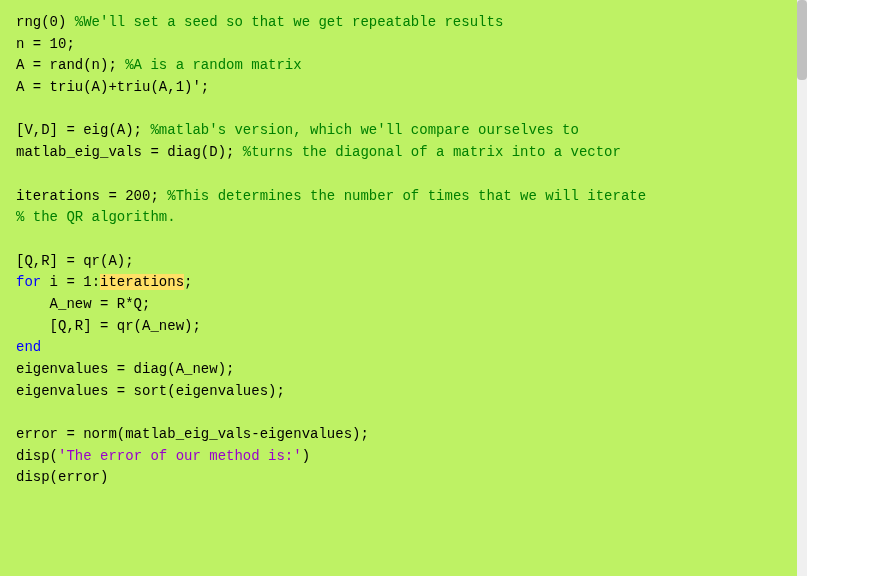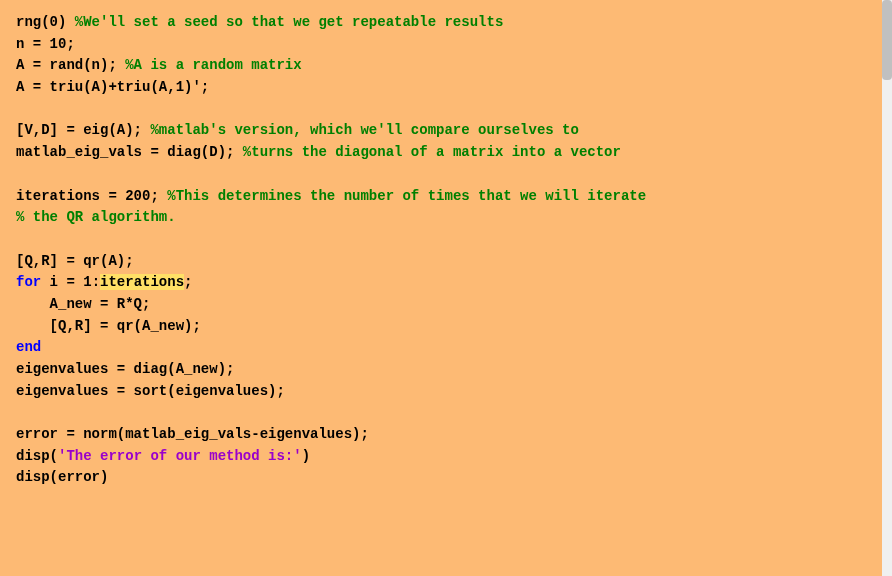--- a/index.html
+++ b/index.html
@@ -10,27 +10,26 @@
 
     body {
       background: #ffffff;
       font-family: 'Courier New', Courier, monospace;
       font-size: 14px;
       line-height: 1.5;
       color: #000000;
     }
 
     .code-container {
-      width: 892px;
+      width: 807px;
       min-height: 576px;
-      background: #fdba74;
+      background: #bef264;
       padding: 12px 16px;
       position: relative;
       overflow: hidden;
-      font-weight: bold;
     }
 
     .code-block {
       white-space: pre;
       font-family: 'Courier New', Courier, monospace;
       font-size: 14px;
       line-height: 1.55;
     }
 
     .kw-black { color: #000000; }

